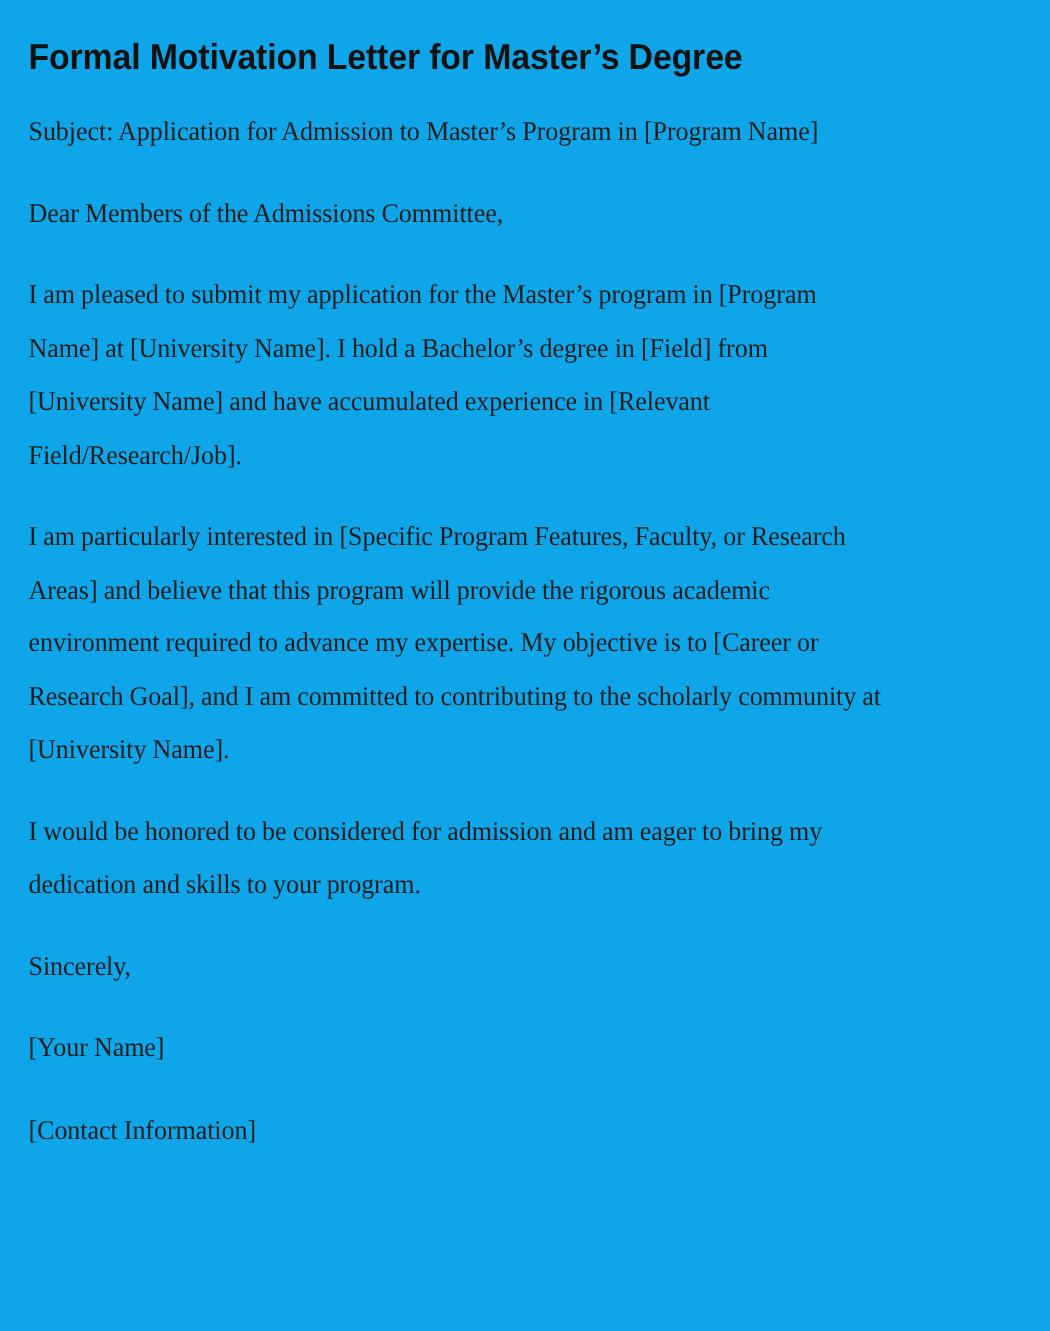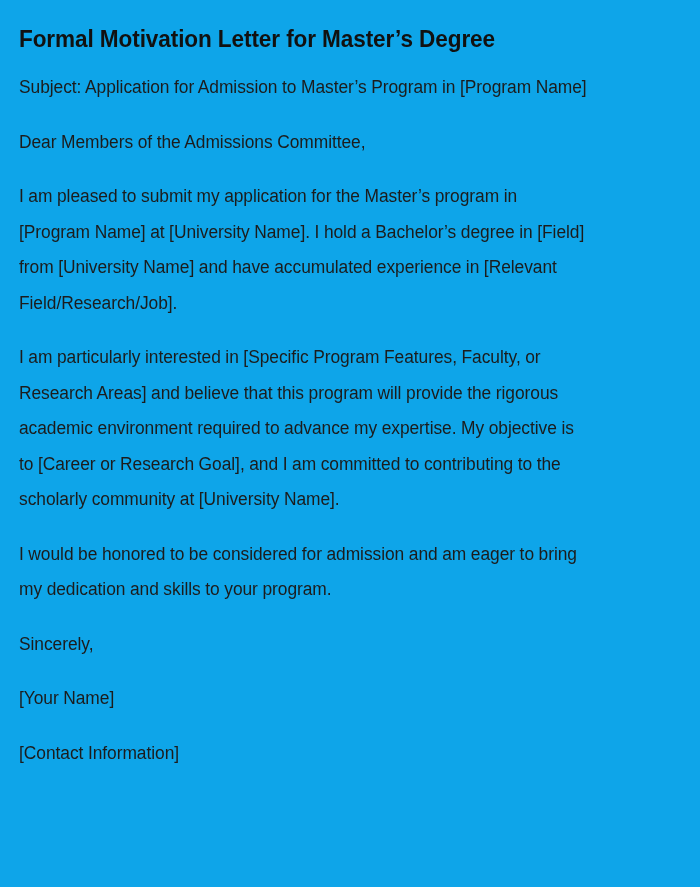--- a/index.html
+++ b/index.html
@@ -29,20 +29,21 @@
     line-height: 34px;
     font-weight: 700;
     letter-spacing: -0.1px;
     color: #111111;
     transform: scaleX(0.94);
     transform-origin: left center;
     white-space: nowrap;
   }
   .doc-body {
     display: block;
+    font-family: Liberation Serif, serif;
   }
   .doc-para {
     margin: 0 0 19px 0;
     padding: 0;
     font-size: 18px;
     line-height: 35.5px;
     font-weight: 400;
     color: #1c1c1c;
     max-width: 592px;
     transform: scaleX(0.965);

